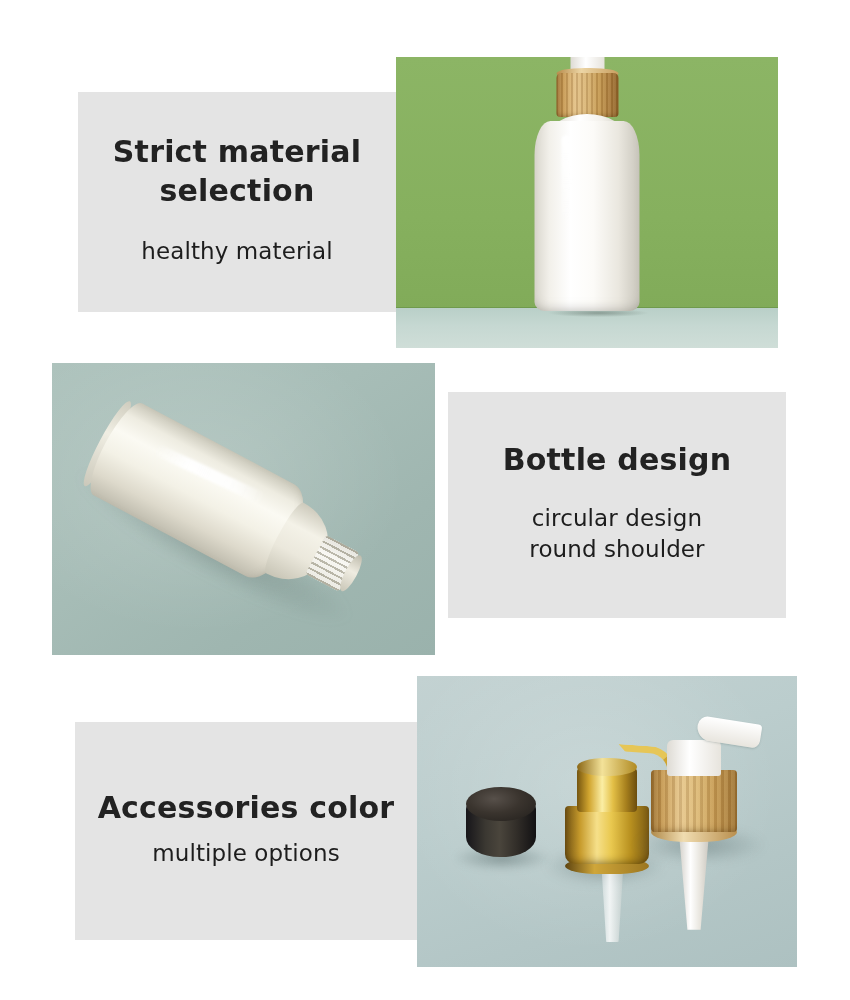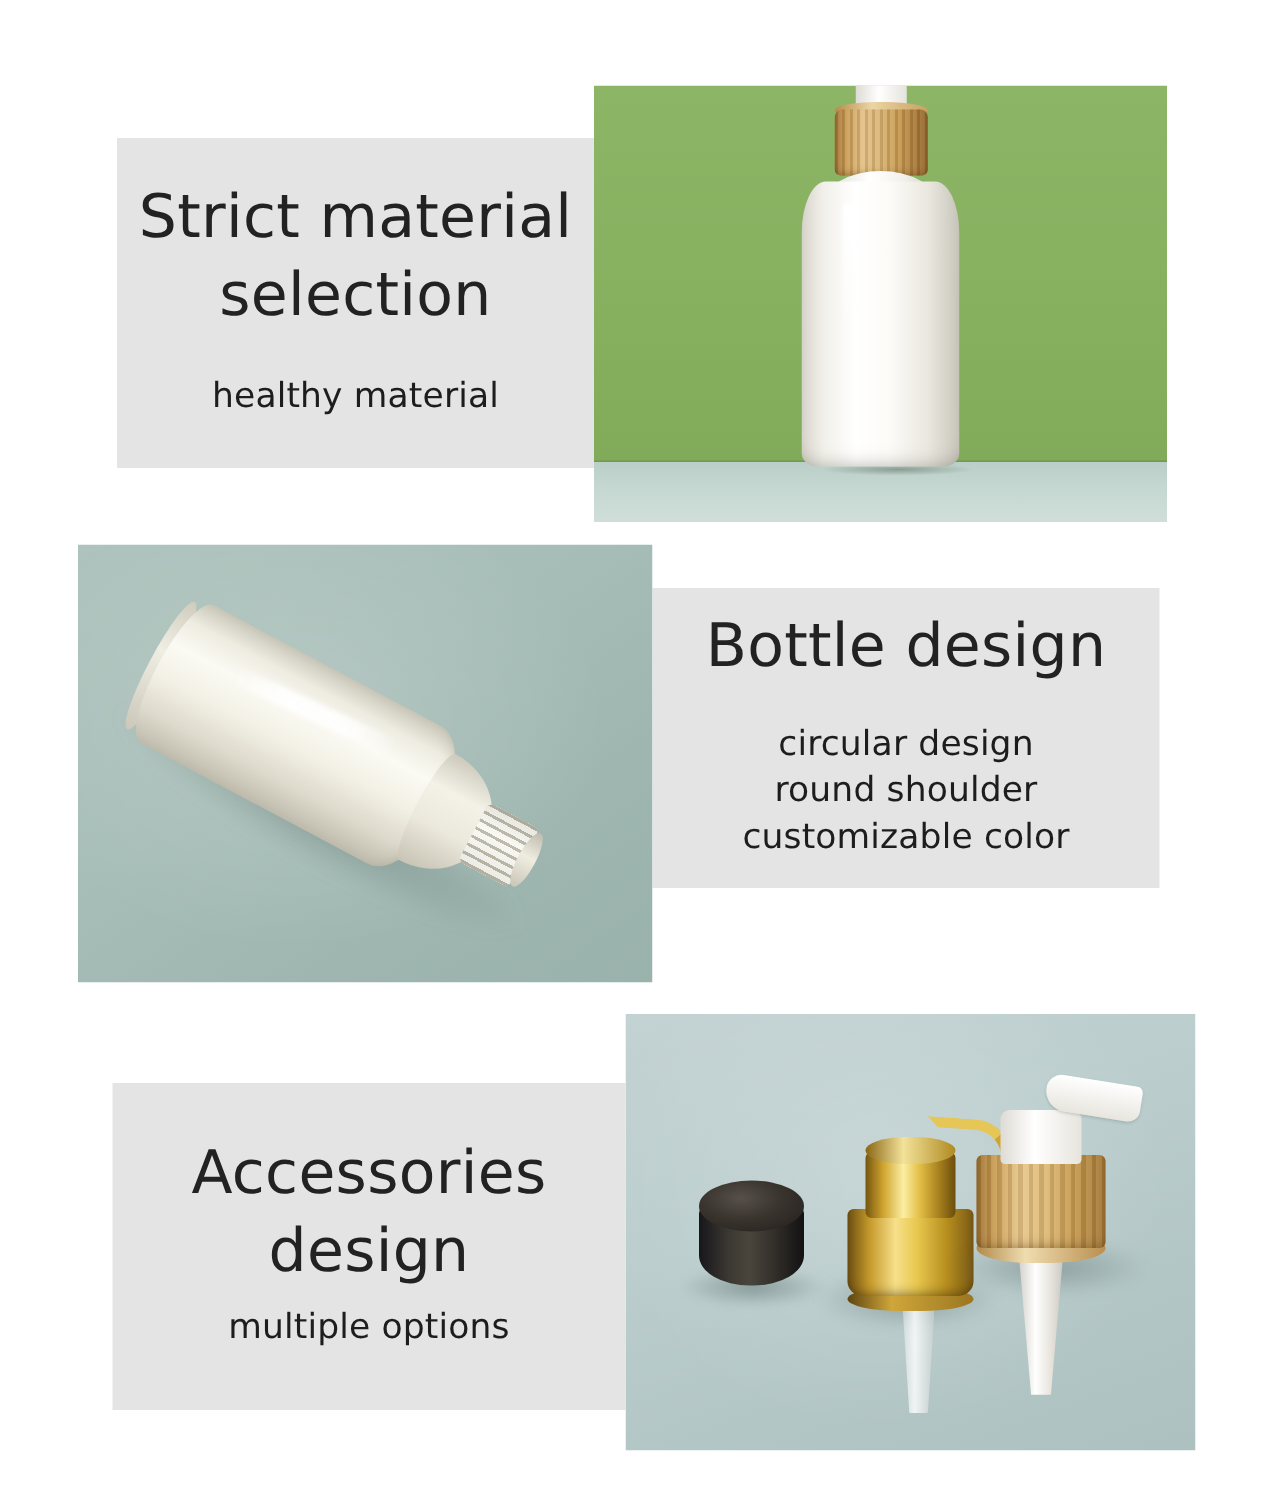--- a/index.html
+++ b/index.html
@@ -19,22 +19,22 @@
     background:#e4e4e4;
     display:flex;
     flex-direction:column;
     align-items:center;
     justify-content:center;
     box-sizing:border-box;
     z-index:1;
   }
   .panel .headline{
     color:#222222;
-    font-size:40px;
-    font-weight:400;
+    font-size:30px;
+    font-weight:700;
     line-height:1.28;
     text-align:center;
     letter-spacing:.2px;
     white-space:pre-line;
   }
   .panel .sub{
     color:#1d1d1d;
     font-size:23px;
     font-weight:400;
     line-height:1.34;
@@ -309,29 +309,28 @@
     <div class="lying">
       <div class="shadow"></div>
       <div class="base"></div>
       <div class="body"></div>
       <div class="shoulder"></div>
       <div class="neck"></div>
       <div class="neck-tip"></div>
     </div>
   </div>
 
-  <div class="panel" id="panel-2" style="left:435px;top:392px;width:338px;height:200px;padding:10px 14px 14px;">
+  <div class="panel" id="panel-2" style="left:448px;top:392px;width:338px;height:226px;padding:10px 14px 14px;">
     <div class="headline">Bottle design</div>
     <div class="sub" style="margin-top:24px;">circular design</div>
     <div class="sub">round shoulder</div>
-    <div class="sub">customizable color</div>
   </div>
 
   <div class="panel" id="panel-3" style="left:75px;top:722px;width:342px;height:218px;padding:10px 12px 14px;">
-    <div class="headline">Accessories design</div>
+    <div class="headline">Accessories color</div>
     <div class="sub" style="margin-top:10px;">multiple options</div>
   </div>
 
   <div class="photo" id="photo-3" style="left:417px;top:676px;width:380px;height:291px;">
     <div class="bg"></div>
     <div class="vig"></div>
 
     <div class="cap">
       <div class="shadow"></div>
       <div class="side"></div>

